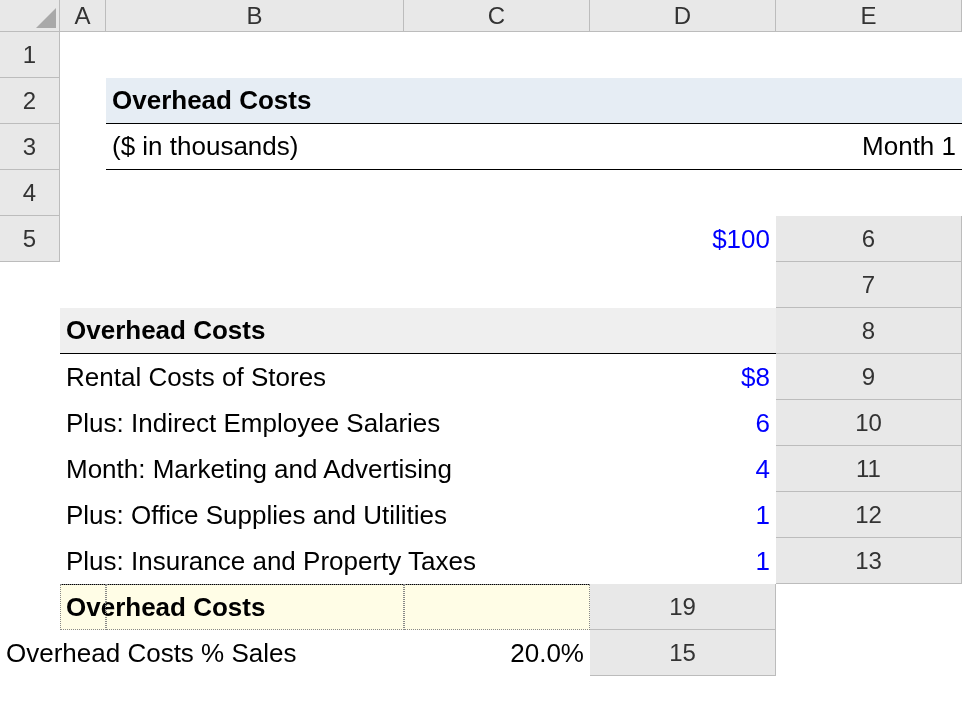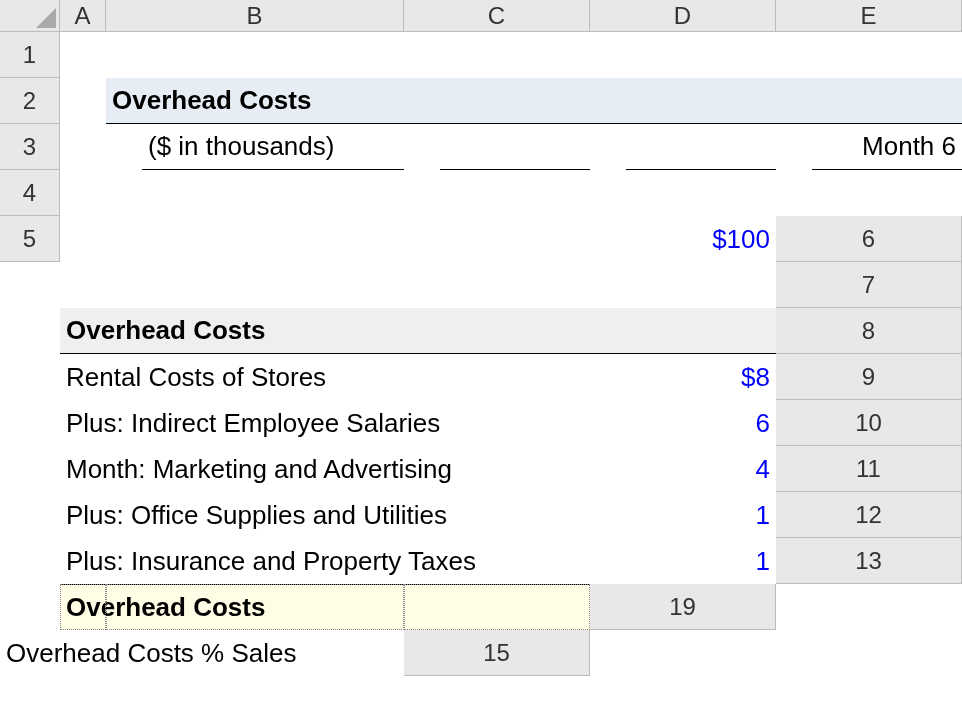--- a/index.html
+++ b/index.html
@@ -59,21 +59,21 @@
     display: flex;
     align-items: center;
     padding: 0 6px;
     white-space: nowrap;
     overflow: visible;
   }
   .right { justify-content: flex-end; }
   .bold { font-weight: 700; }
   .blue { color: #0000ff; text-align: center; }
   .fill-title { background: #e6edf4; border-bottom: 1.5px solid #000; }
-  .underline-thin { border-bottom: 1.5px solid #000; margin-left: 36px; }
+  .underline-thin { border-bottom: 1.5px solid #000; }
   .fill-sub { background: #efefef; border-bottom: 1.5px solid #000; }
   .fill-total {
     background: #fffde6;
     border-top: 1.5px solid #000;
     outline: 1px dotted #888;
     outline-offset: -1px;
   }
   .nowrap-over { position: relative; z-index: 1; }
 </style>
 </head>
@@ -100,21 +100,21 @@
   <div class="cell fill-title bold nowrap-over">Overhead Costs</div>
   <div class="cell fill-title"></div>
   <div class="cell fill-title"></div>
   <div class="cell fill-title"></div>
 
   <div class="rowhdr" style="height:46px">3</div>
   <div class="cell"></div>
   <div class="cell underline-thin nowrap-over">($ in thousands)</div>
   <div class="cell underline-thin"></div>
   <div class="cell underline-thin"></div>
-  <div class="cell underline-thin right">Month 6</div>
+  <div class="cell underline-thin right">Month 1</div>
 
   <div class="rowhdr" style="height:46px">4</div>
   <div class="cell"></div>
   <div class="cell"></div>
   <div class="cell"></div>
   <div class="cell"></div>
   <div class="cell"></div>
 
   <div class="rowhdr" style="height:46px">5</div>
   <div class="cell"></div>
@@ -175,20 +175,21 @@
   <div class="cell"></div>
   <div class="cell fill-total bold nowrap-over">Overhead Costs</div>
   <div class="cell fill-total"></div>
   <div class="cell fill-total"></div>
 
   <div class="rowhdr" style="height:46px">19</div>
   <div class="cell"></div>
   <div class="cell nowrap-over">Overhead Costs % Sales</div>
   <div class="cell"></div>
   <div class="cell"></div>
+  <div class="cell right">20.0%</div>
 
   <div class="rowhdr" style="height:46px">15</div>
   <div class="cell"></div>
   <div class="cell"></div>
   <div class="cell"></div>
   <div class="cell"></div>
   <div class="cell"></div>
 
 </div>
 

